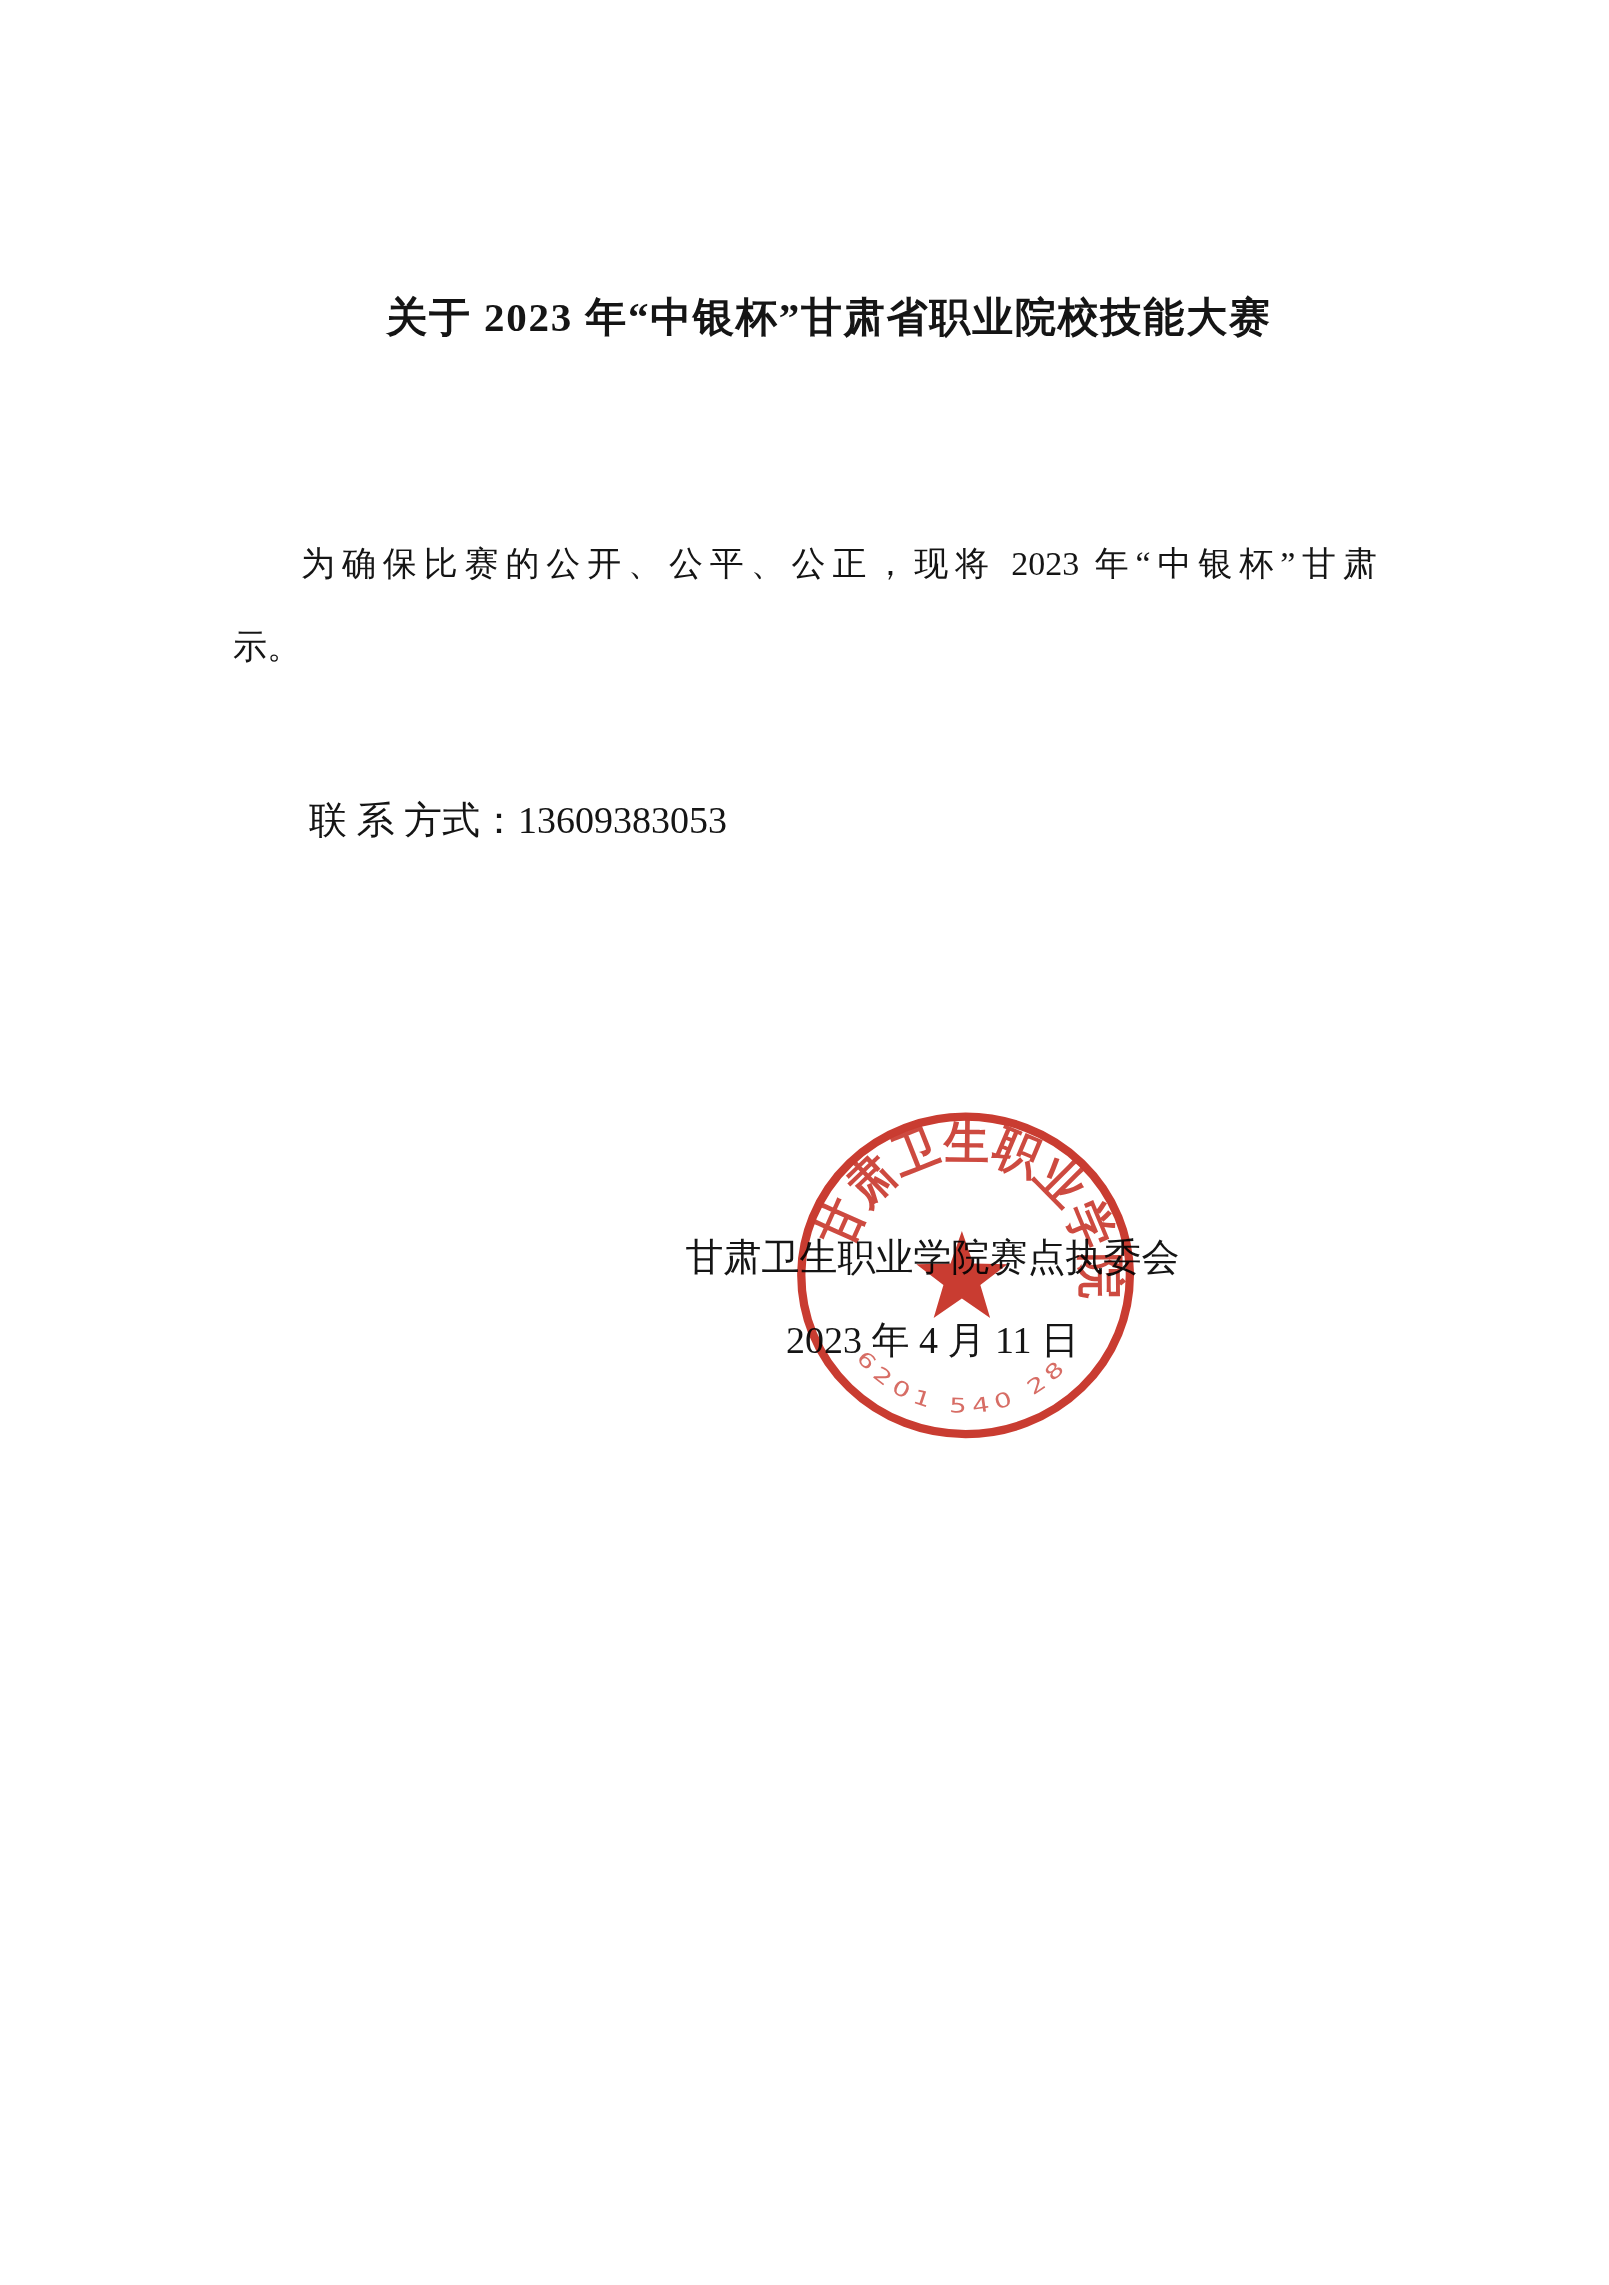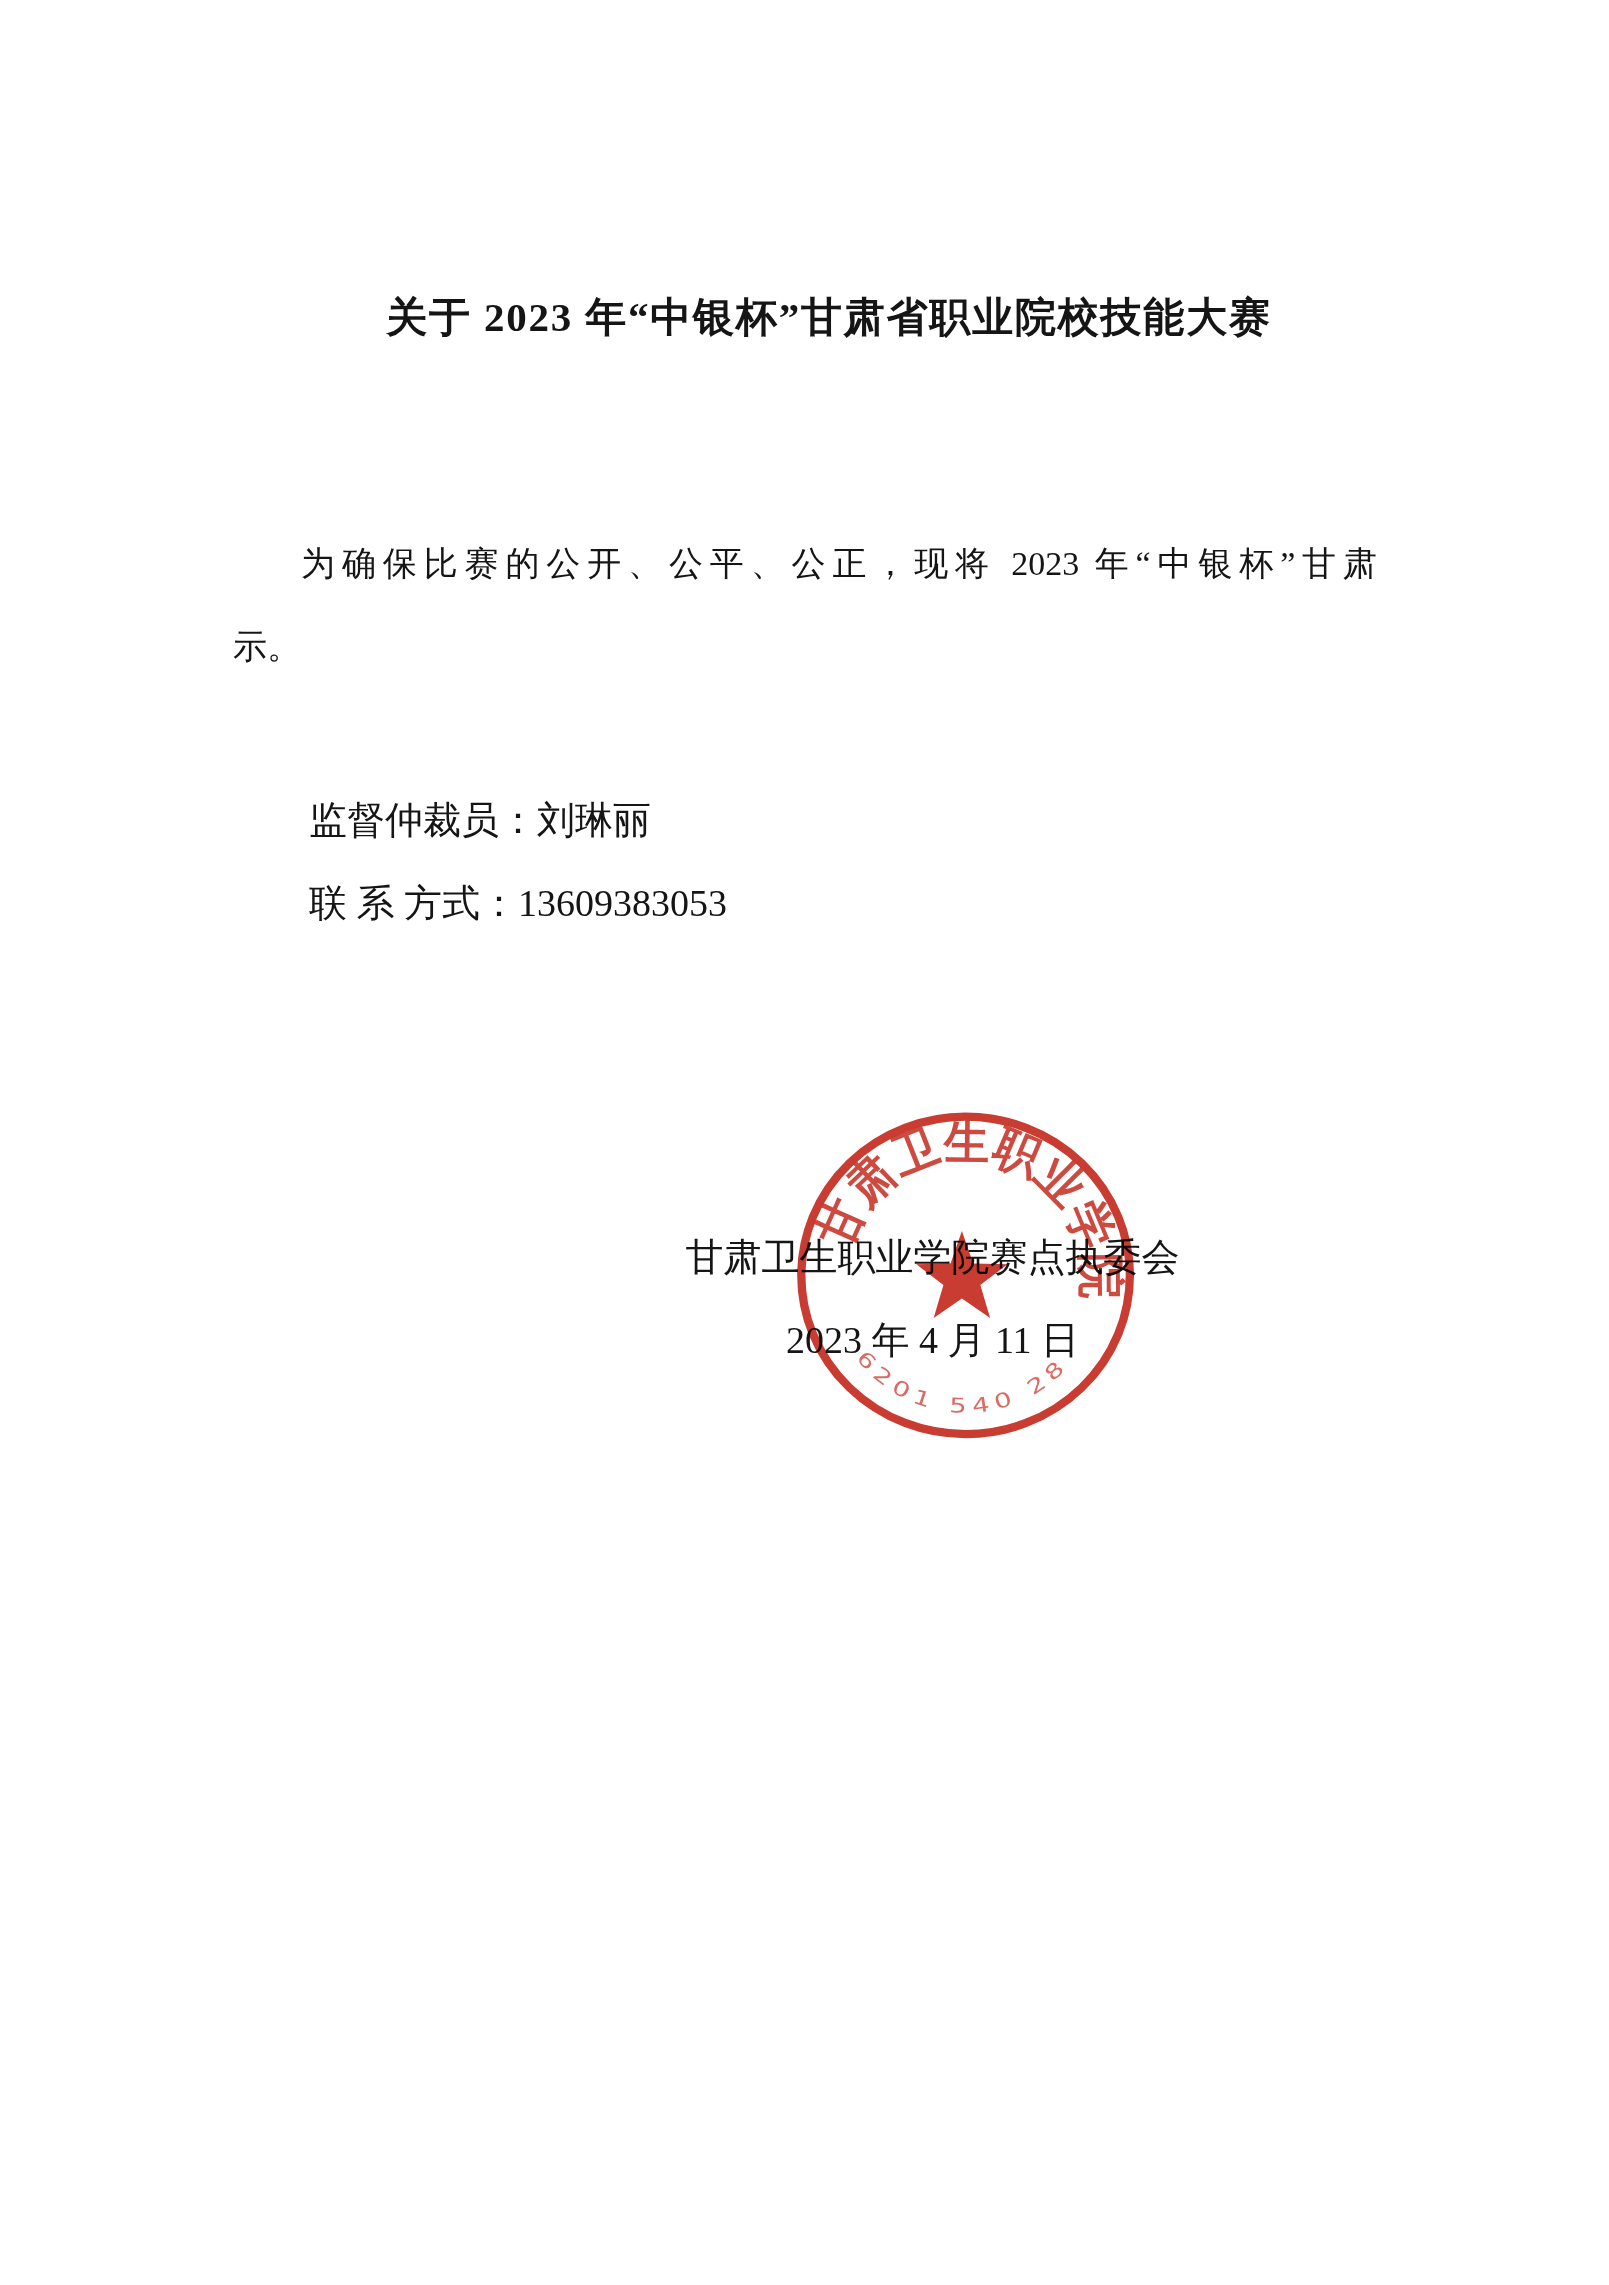--- a/index.html
+++ b/index.html
@@ -76,21 +76,20 @@
   <div class="title-block">
     <div>关于 2023 年“中银杯”甘肃省职业院校技能大赛</div>
   </div>
 
   <div class="body-block">
     <div class="body-line justified indent">为确保比赛的公开、公平、公正，现将 2023 年“中银杯”甘肃</div>
     <div class="body-line">示。</div>
   </div>
 
   <div class="details-block">
-    <div class="detail-line"><span>监督仲裁员：</span><span>刘琳丽</span></div>
     <div class="detail-line"><span>联 系 方式：</span><span>13609383053</span></div>
   </div>
 
   <div class="signature-block">
     <div>甘肃卫生职业学院赛点执委会</div>
     <div>2023 年 4 月 11 日</div>
   </div>
 
   <div class="stamp-layer">
     <svg viewBox="0 0 1744 2476" xmlns="http://www.w3.org/2000/svg">

